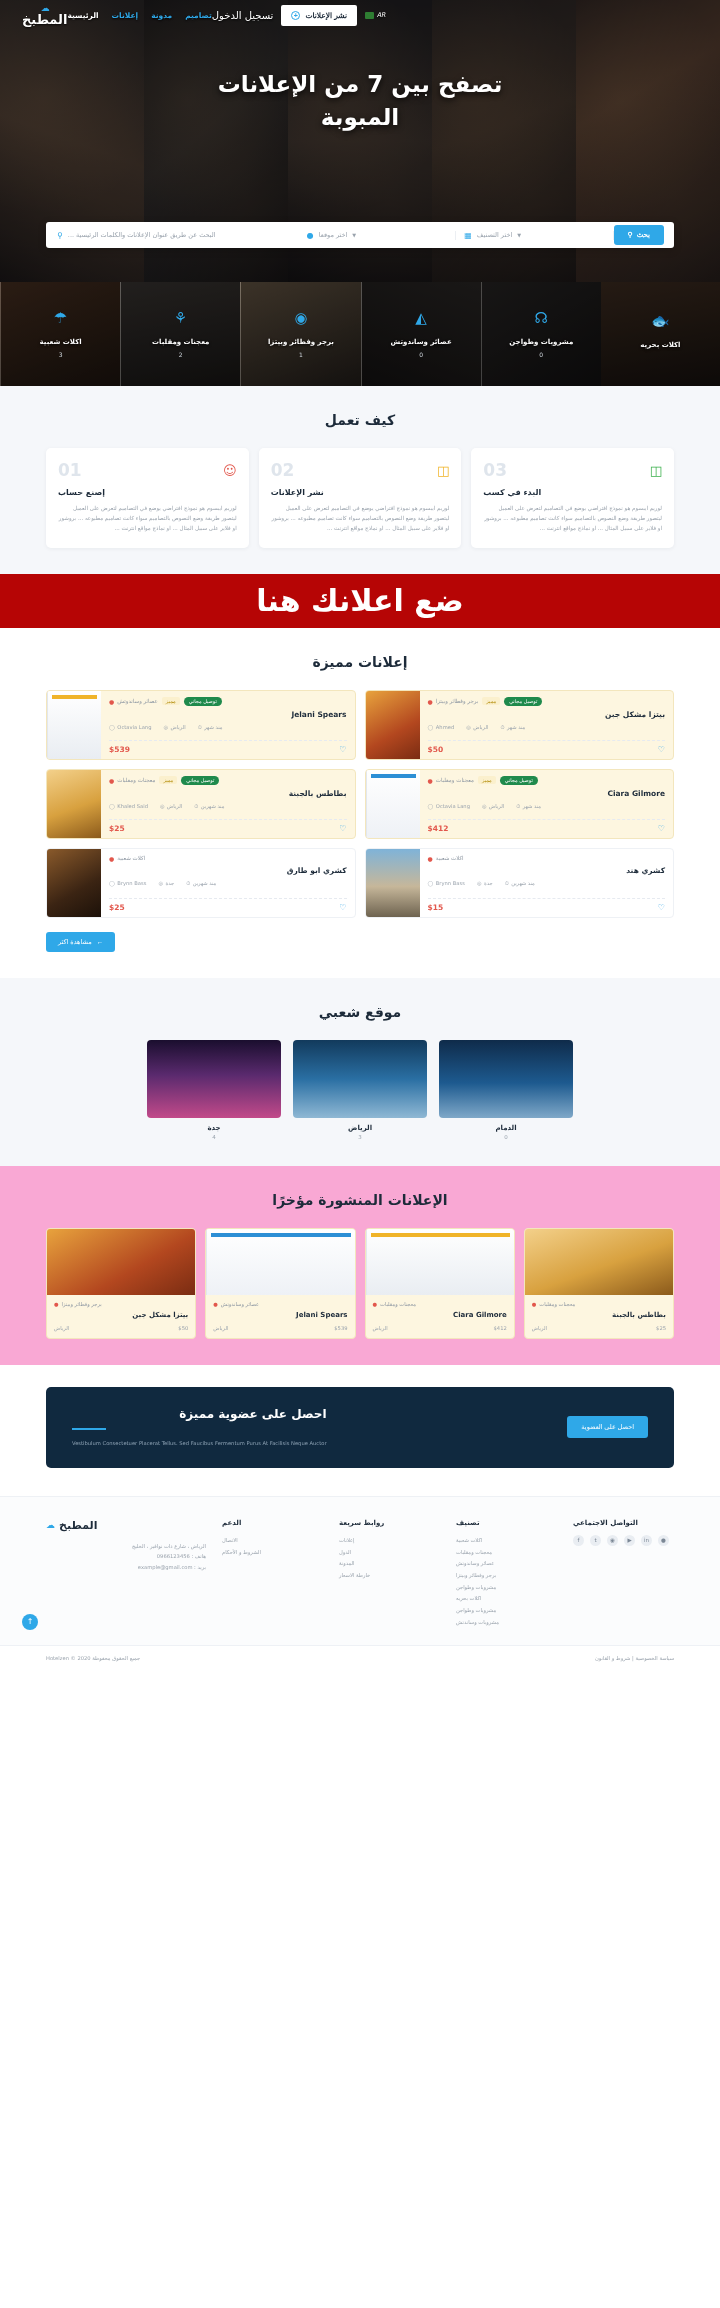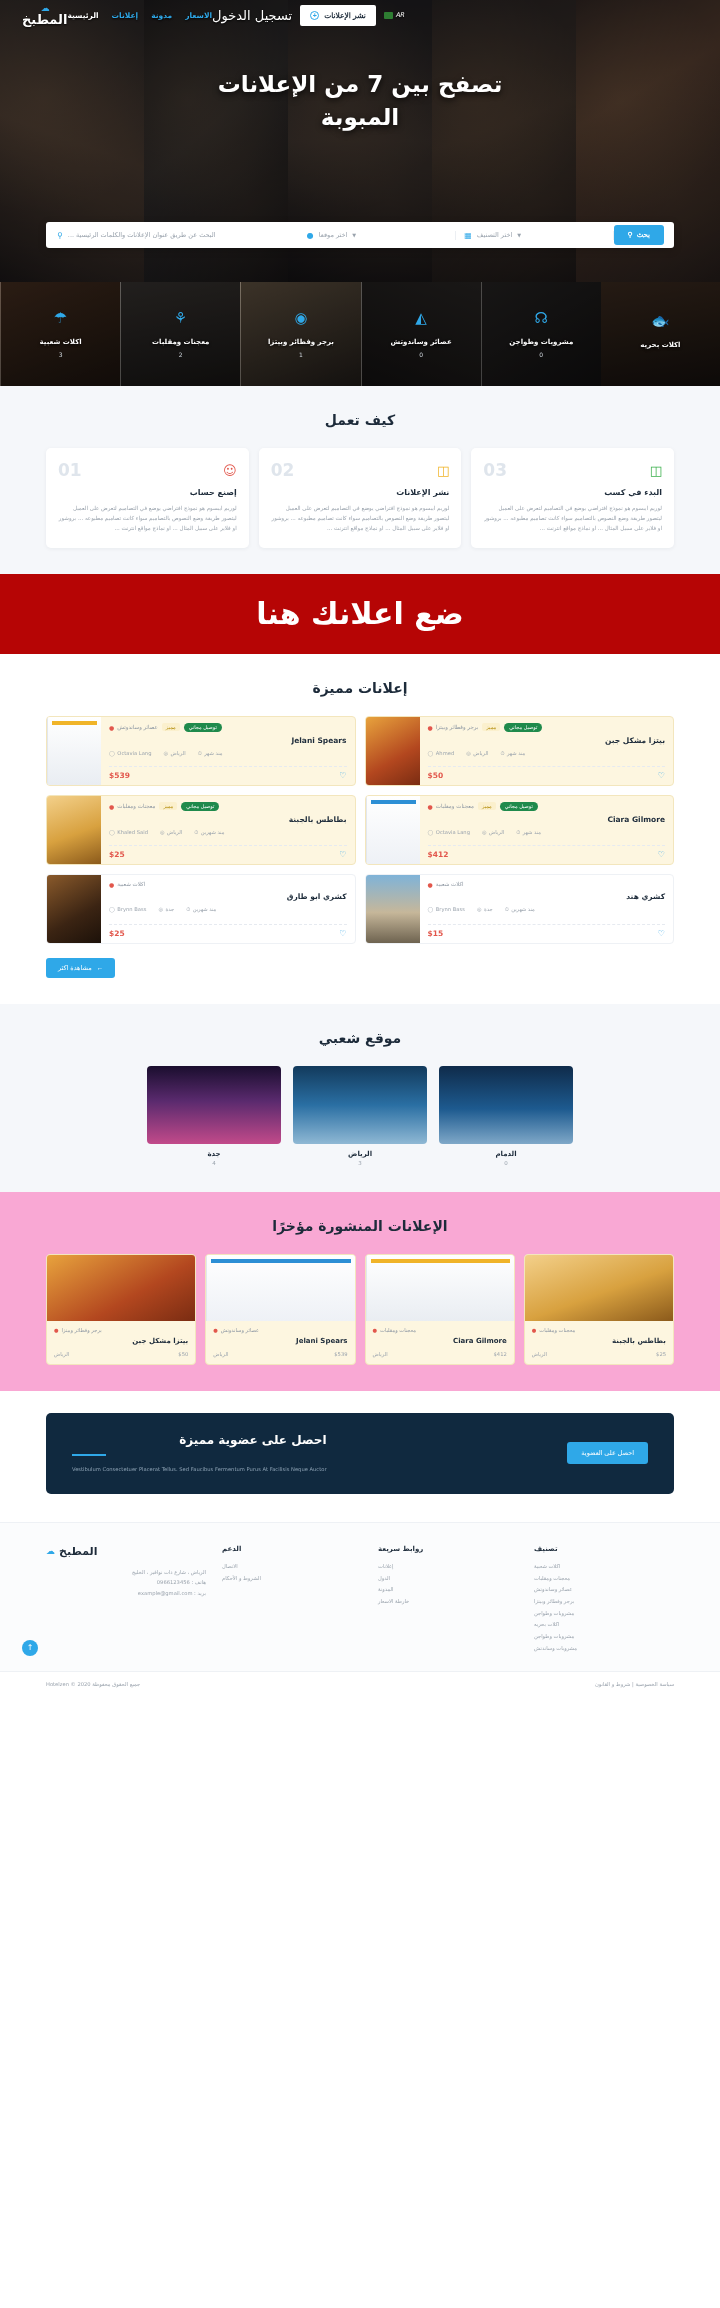--- a/index.html
+++ b/index.html
@@ -55,21 +55,21 @@
     text-shadow: 0 1px 2px rgba(0,0,0,.8);
   }
   .nav-links { display: flex; flex-direction: row-reverse; gap: 13px; align-items: center; }
   .nav-link {
     font-size: 7.5px; color: #ffffff; text-decoration: none;
     text-shadow: 0 1px 2px rgba(0,0,0,.9); white-space: nowrap; font-weight: bold;
   }
   .nav-link.active { color: #2fa8e8; }
   .nav-right { margin-right: auto; display: flex; flex-direction: row-reverse; align-items: center; gap: 8px; }
   .btn-login {
-    font-size: 13px; color: #fff; text-decoration: none;
+    font-size: 10px; color: #fff; text-decoration: none;
     text-shadow: 0 1px 2px rgba(0,0,0,.9); white-space: nowrap;
   }
   .btn-post {
     background: #fff; color: #1d2b3a; font-size: 7.5px; font-weight: bold;
     border: none; border-radius: 2px; padding: 6px 10px;
     display: flex; align-items: center; gap: 5px; cursor: pointer;
     white-space: nowrap;
   }
   .btn-post .plus {
     width: 9px; height: 9px; border-radius: 50%;
@@ -151,26 +151,26 @@
   
   .how-grid { display: flex; flex-direction: row-reverse; gap: 10px; }
   .how-card {
     flex: 1; background: #fff; border-radius: 5px;
     padding: 12px 12px 14px; position: relative;
     box-shadow: 0 1px 4px rgba(20,30,50,.06);
   }
   .how-top { display: flex; flex-direction: row-reverse; align-items: center; justify-content: space-between; }
   .how-num { font-size: 17px; font-weight: bold; color: #dfe5ec; }
   .how-ico { font-size: 13px; }
-  .how-title { font-size: 8px; font-weight: bold; color: #1d2b3a; margin-top: 8px; text-align: right; }
+  .how-title { font-size: 8px; font-weight: bold; color: #1d2b3a; margin-top: 8px; text-align: left; }
   .how-body { font-size: 5.5px; color: #9aa3ad; line-height: 1.85; margin-top: 6px; text-align: right; }
 
   
   .red-banner {
-    background: #b60505; height: 80px; width: 720px;
+    background: #b60505; height: 54px; width: 720px;
     display: flex; align-items: center; justify-content: center;
   }
   .red-banner span { color: #fff; font-size: 30px; font-weight: bold; }
 
   
   .ads-grid {
     display: grid; grid-template-columns: 1fr 1fr;
     gap: 9px;
   }
   .ad-card {
@@ -312,21 +312,21 @@
 
   <div class="navbar">
     <div class="logo">
       <span class="logo-hat">☁</span>
       <span class="logo-text">المطبخ</span>
     </div>
     <div class="nav-links">
       <a class="nav-link" href="#">الرئيسية</a>
       <a class="nav-link active" href="#">إعلانات</a>
       <a class="nav-link active" href="#">مدونة</a>
-      <a class="nav-link active" href="#">الاسعار</a>
+      <a class="nav-link active" href="#">تصاميم</a>
     </div>
     <div class="nav-right">
       <a class="btn-login" href="#">تسجيل الدخول</a>
       <button class="btn-post">
         <span>نشر الإعلانات</span>
         <span class="plus">+</span>
       </button>
       <div class="lang-switch">
         <span class="lab">AR</span>
         <span class="lang-flag"></span>
@@ -772,20 +772,31 @@
       <a class="fc-item" href="#">اكلات شعبية</a>
       <a class="fc-item" href="#">معجنات ومقلبات</a>
       <a class="fc-item" href="#">عصائر وساندوتش</a>
       <a class="fc-item" href="#">برجر وفطائر وبيتزا</a>
       <a class="fc-item" href="#">مشروبات وطواجن</a>
       <a class="fc-item" href="#">اكلات بحريه</a>
       <a class="fc-item" href="#">مشروبات وطواجن</a>
       <a class="fc-item" href="#">مشروبات وساندتش</a>
     </div>
 
+    <div class="foot-col">
+      <div class="fc-title">التواصل الاجتماعي</div>
+      <div class="socials">
+        <span class="soc">f</span>
+        <span class="soc">t</span>
+        <span class="soc">◉</span>
+        <span class="soc">▶</span>
+        <span class="soc">in</span>
+        <span class="soc">●</span>
+      </div>
+    </div>
   </div>
 </div>
 
 <div class="footer-bar">
   <span>جميع الحقوق محفوظة 2020 © Hotelzen</span>
   <a href="#">سياسة الخصوصية | شروط و القانون</a>
 </div>
 
 <div class="totop">↑</div>
 

